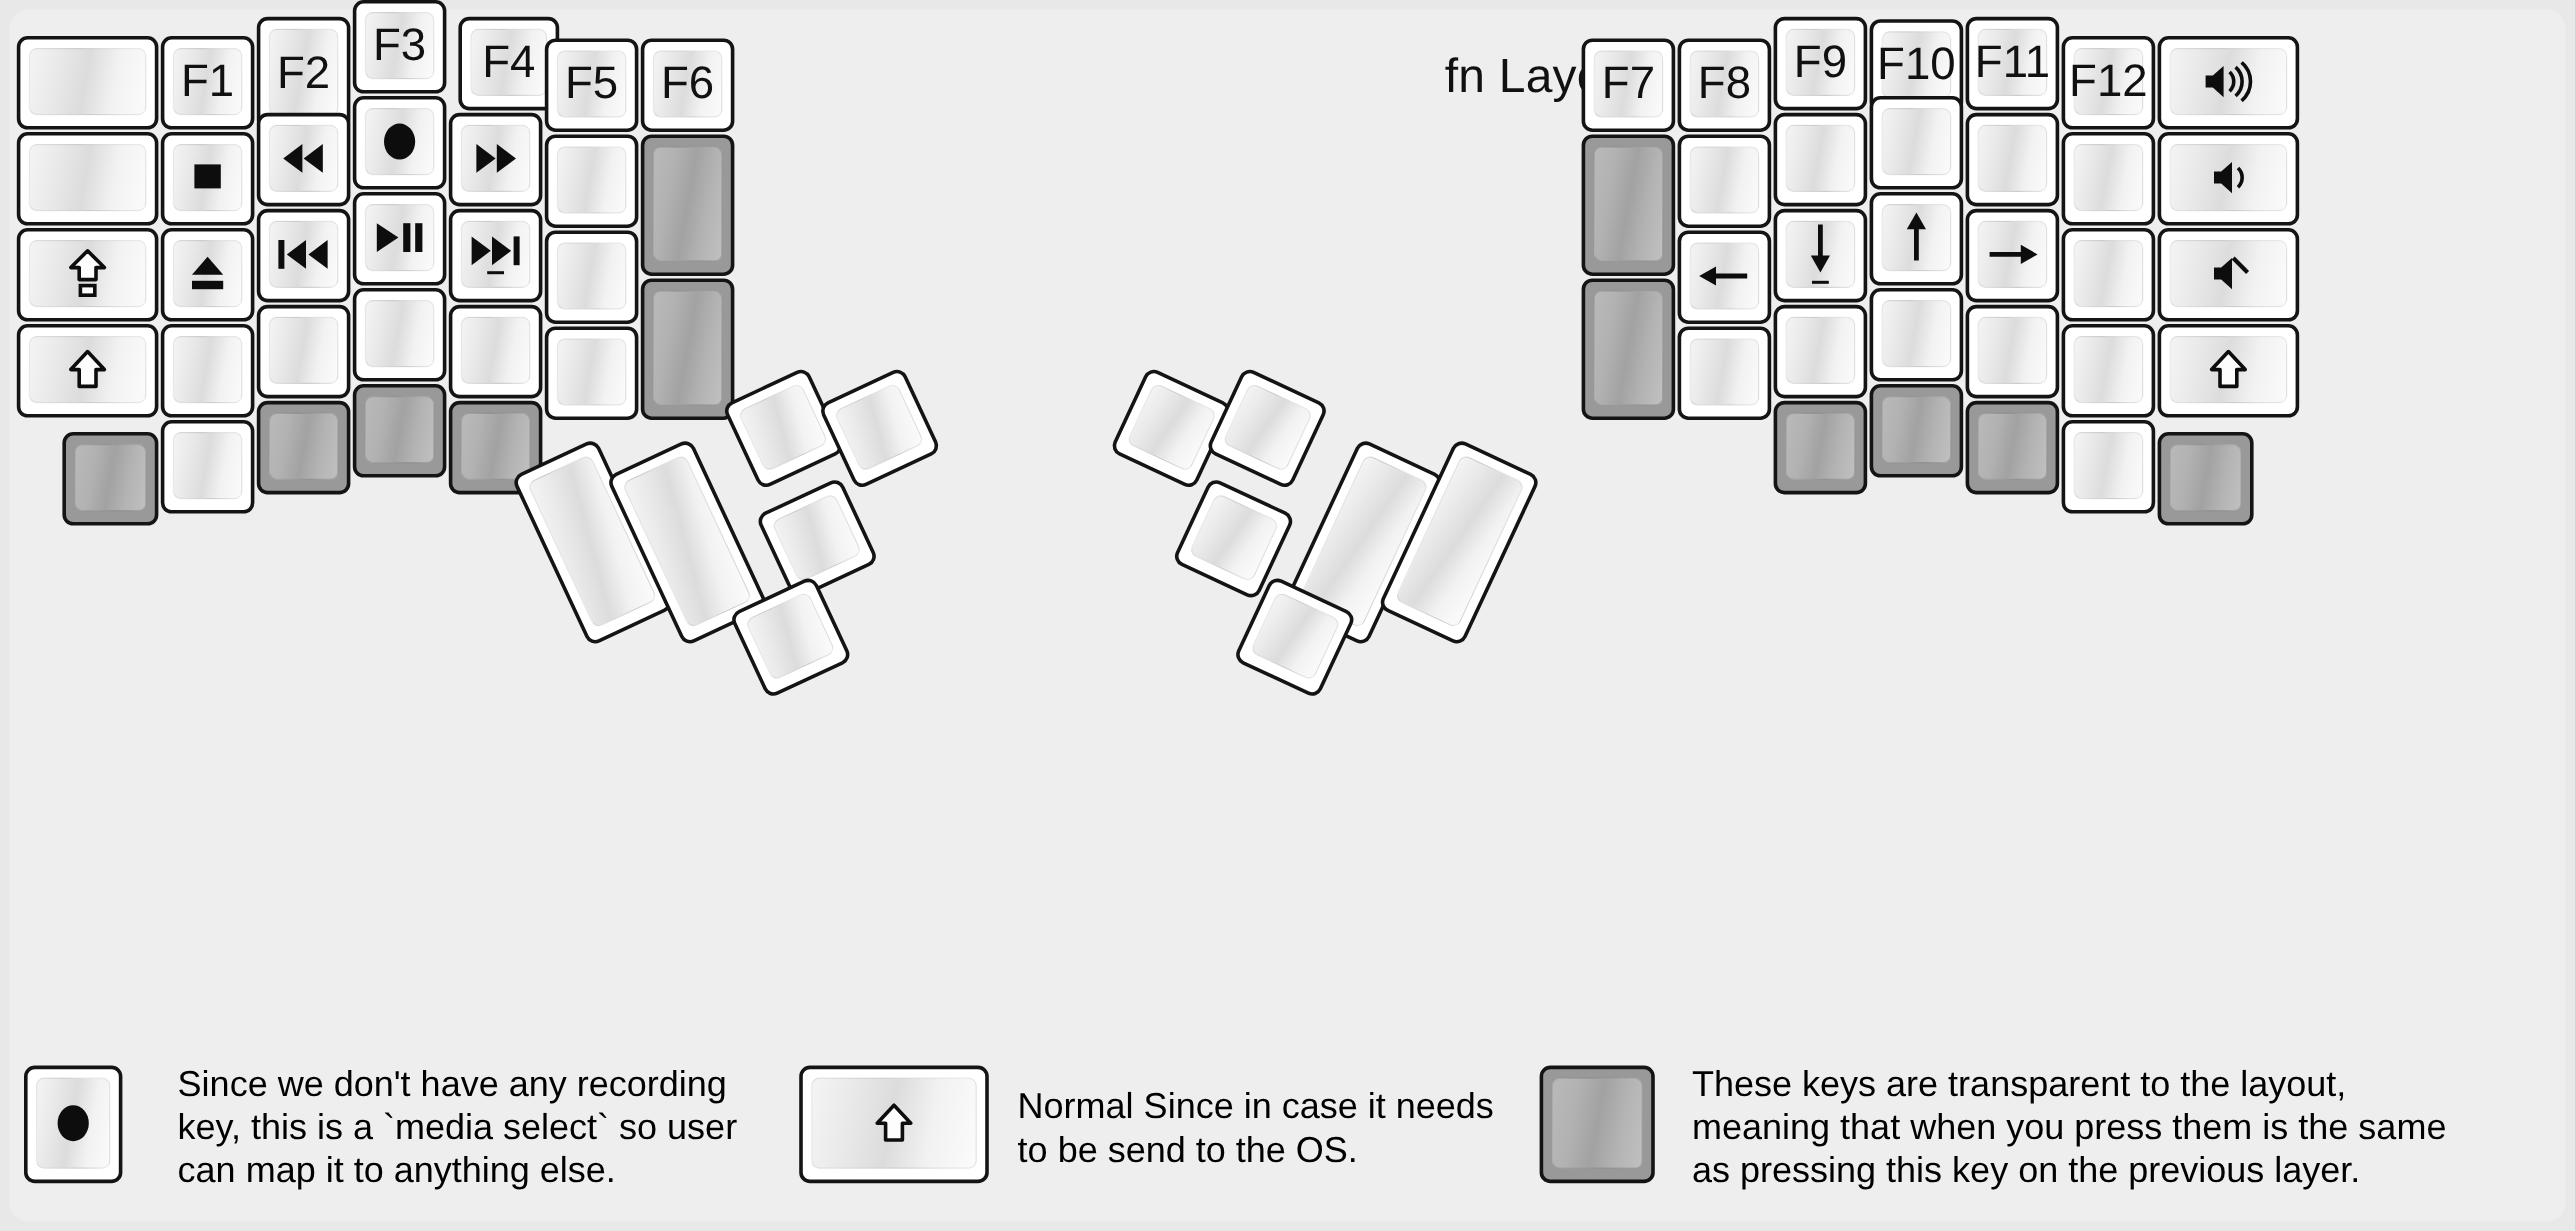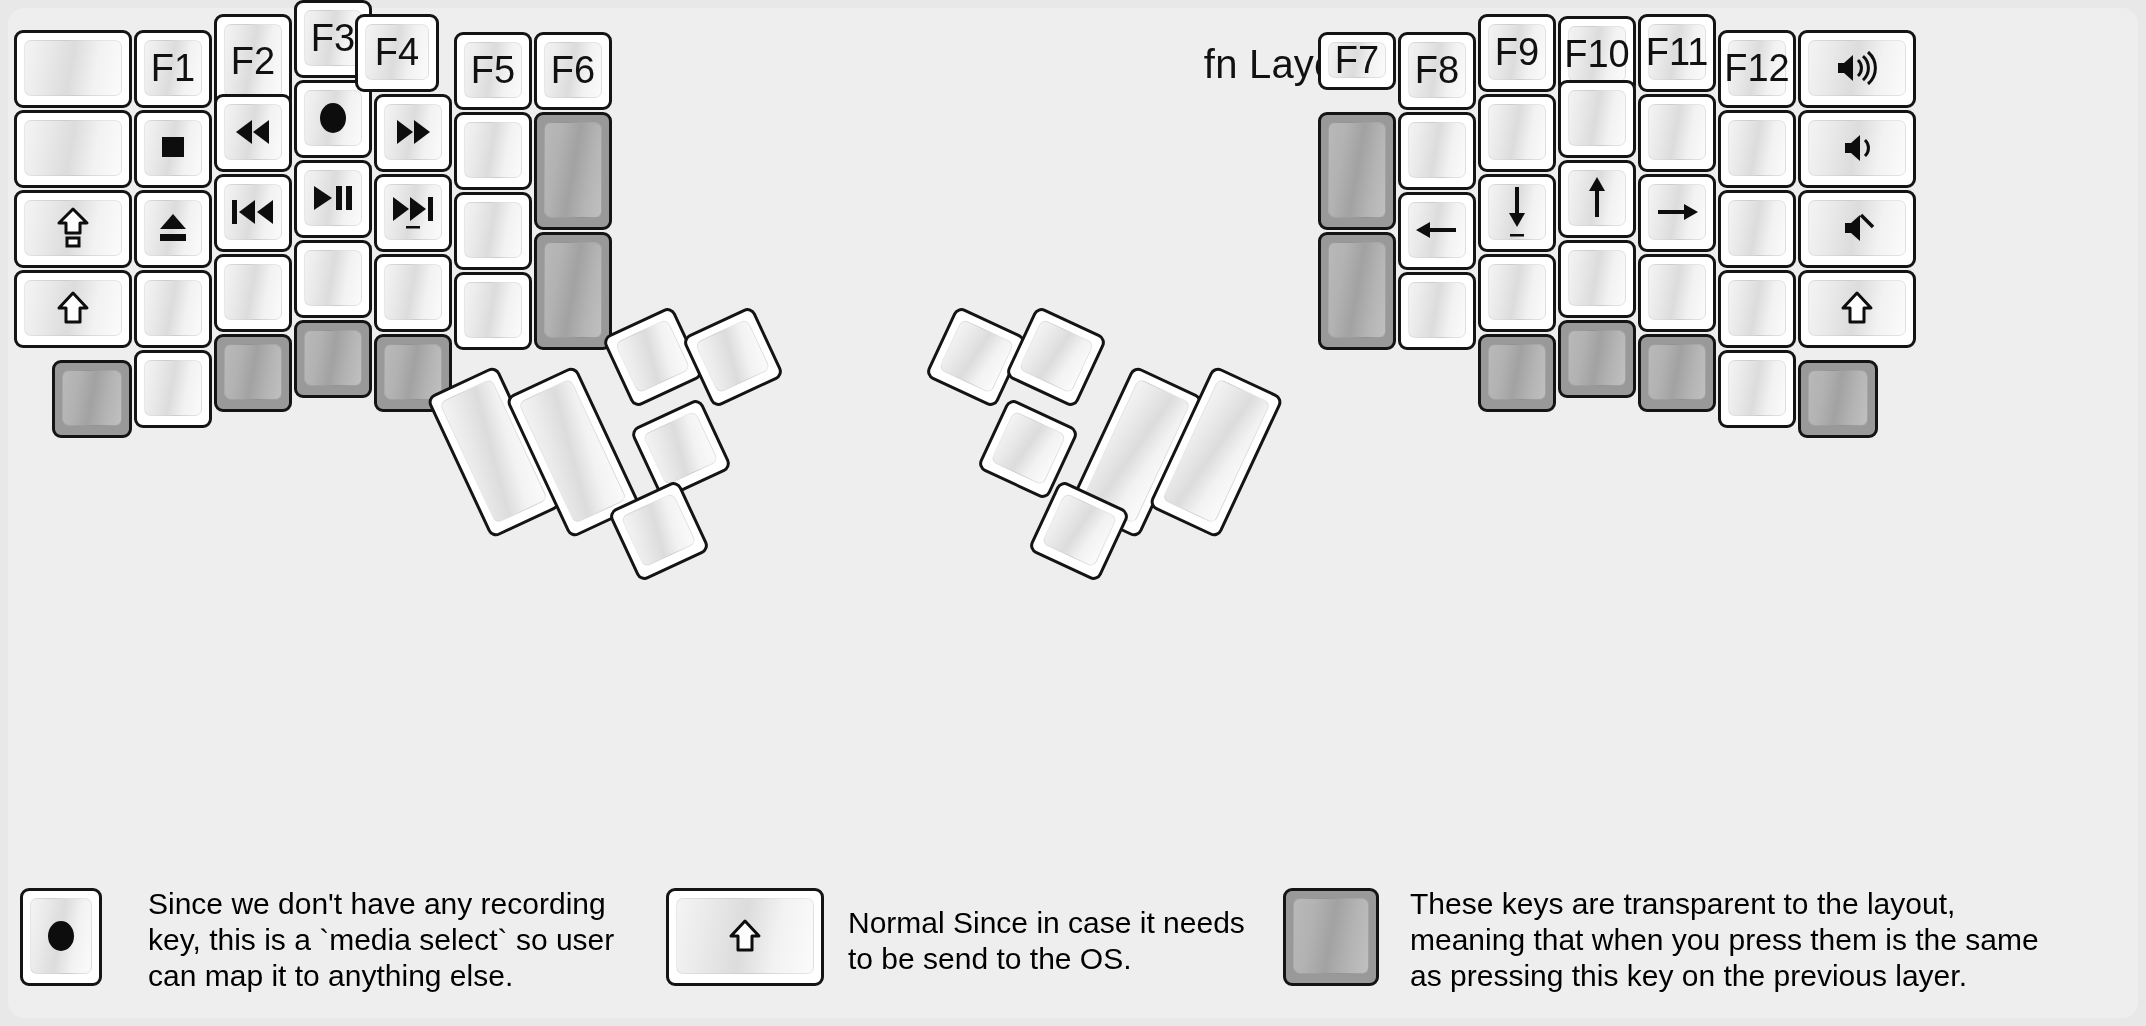--- a/index.html
+++ b/index.html
@@ -185,21 +185,21 @@
             </svg>
           </span>
         </div>
       </div>
       <div class="key" style="left: 294px; top: 240px; width: 78px; height: 78px;">
         <div class="cap"></div>
       </div>
       <div class="key trans" style="left: 294px; top: 320px; width: 78px; height: 78px;">
         <div class="cap"></div>
       </div>
-      <div class="key" style="left: 355px; top: 14px; width: 84px; height: 78px;">
+      <div class="key" style="left: 382px; top: 14px; width: 84px; height: 78px;">
         <div class="cap">
           <span class="fnum">F4</span>
         </div>
       </div>
       <div class="key" style="left: 374px; top: 94px; width: 78px; height: 78px;">
         <div class="cap">
           <span class="g">
             <svg width="44" height="30" viewBox="0 0 44 30" xmlns="http://www.w3.org/2000/svg">
               <polygon points="6,3 6,27 22,15" fill="#0d0d0d"></polygon>
               <polygon points="23,3 23,27 39,15" fill="#0d0d0d"></polygon>
@@ -261,21 +261,21 @@
       </div>
       <div class="key" style="left: 694px; top: 318px; width: 78px; height: 78px; transform: rotate(-25deg);">
         <div class="cap"></div>
       </div>
       <div class="key" style="left: 642px; top: 410px; width: 78px; height: 78px; transform: rotate(-25deg);">
         <div class="cap"></div>
       </div>
       <div class="key" style="left: 620px; top: 492px; width: 78px; height: 78px; transform: rotate(-25deg);">
         <div class="cap"></div>
       </div>
-      <div class="key" style="left: 1318px; top: 32px; width: 78px; height: 58px;">
+      <div class="key" style="left: 1318px; top: 32px; width: 78px; height: 78px;">
         <div class="cap">
           <span class="fnum">F7</span>
         </div>
       </div>
       <div class="key trans" style="left: 1318px; top: 112px; width: 78px; height: 118px;">
         <div class="cap"></div>
       </div>
       <div class="key trans" style="left: 1318px; top: 232px; width: 78px; height: 118px;">
         <div class="cap"></div>
       </div>

